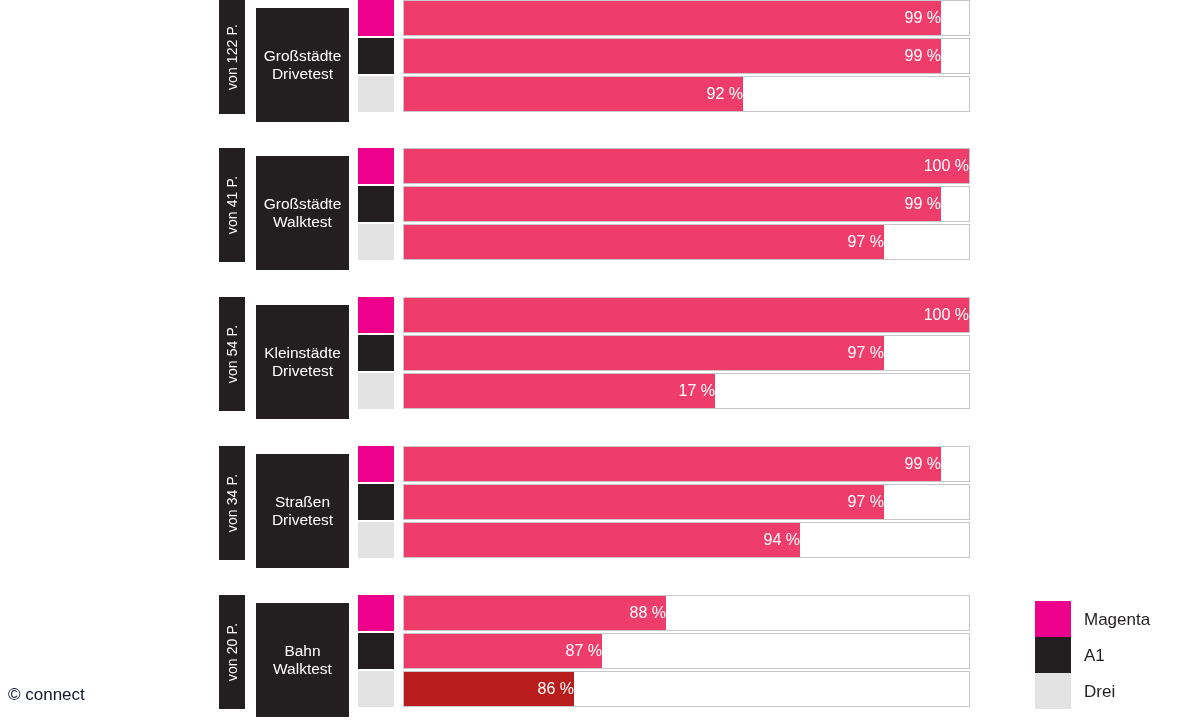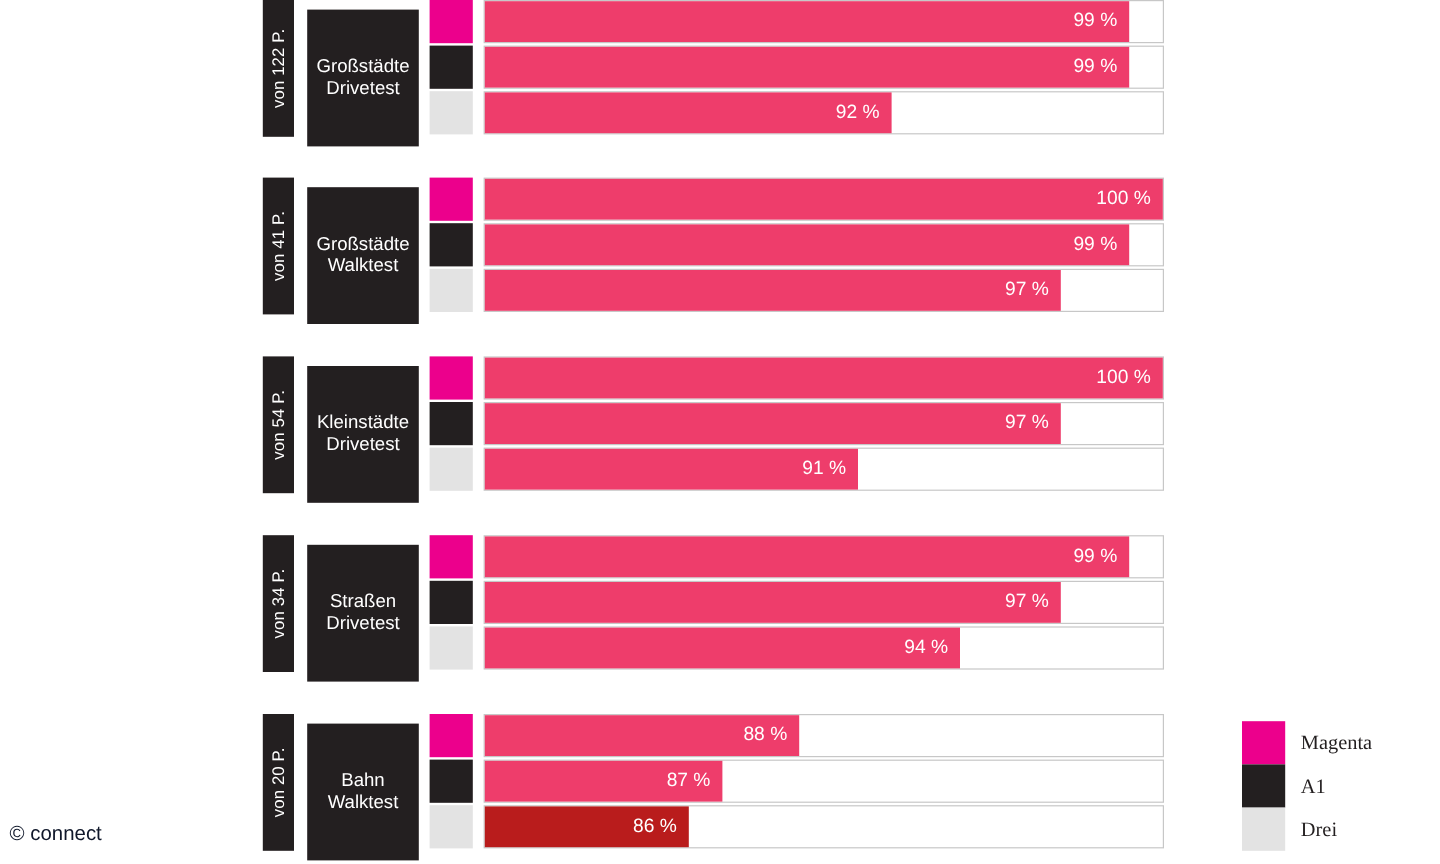--- a/index.html
+++ b/index.html
@@ -118,34 +118,33 @@
     top: 0;
     height: 34px;
     background: #ee3d6b;
     display: flex;
     align-items: center;
     justify-content: flex-end;
   }
   .fill .val {
     color: #ffffff;
     font-size: 16px;
-    padding-right: 10px;
+    padding-right: 0;
     white-space: nowrap;
     line-height: 1;
     text-align: right;
   }
 
   
   #legend {
     position: absolute;
     left: 1035px;
     top: 601px;
     width: 160px;
     height: 112px;
-    font-family: Liberation Serif, serif;
   }
   .lg-row {
     position: absolute;
     left: 0;
     width: 160px;
     height: 36px;
   }
   .lg-row.r0 { top: 0px; }
   .lg-row.r1 { top: 36px; }
   .lg-row.r2 { top: 72px; }
@@ -269,21 +268,21 @@
             <span class="val">100 %</span>
           </div>
         </div>
         <div class="track t1">
           <div class="fill" style="width: 480px; background: rgb(238, 61, 107);">
             <span class="val">97 %</span>
           </div>
         </div>
         <div class="track t2">
           <div class="fill" style="width: 311px; background: rgb(238, 61, 107);">
-            <span class="val">91 %</span>
+            <span class="val">17 %</span>
           </div>
         </div>
       </div>
     </div>
     <div class="group" style="top: 446px;">
       <div class="count-tab">
         <span class="count-text">von 34 P.</span>
       </div>
       <div class="name-box">
         <div>

